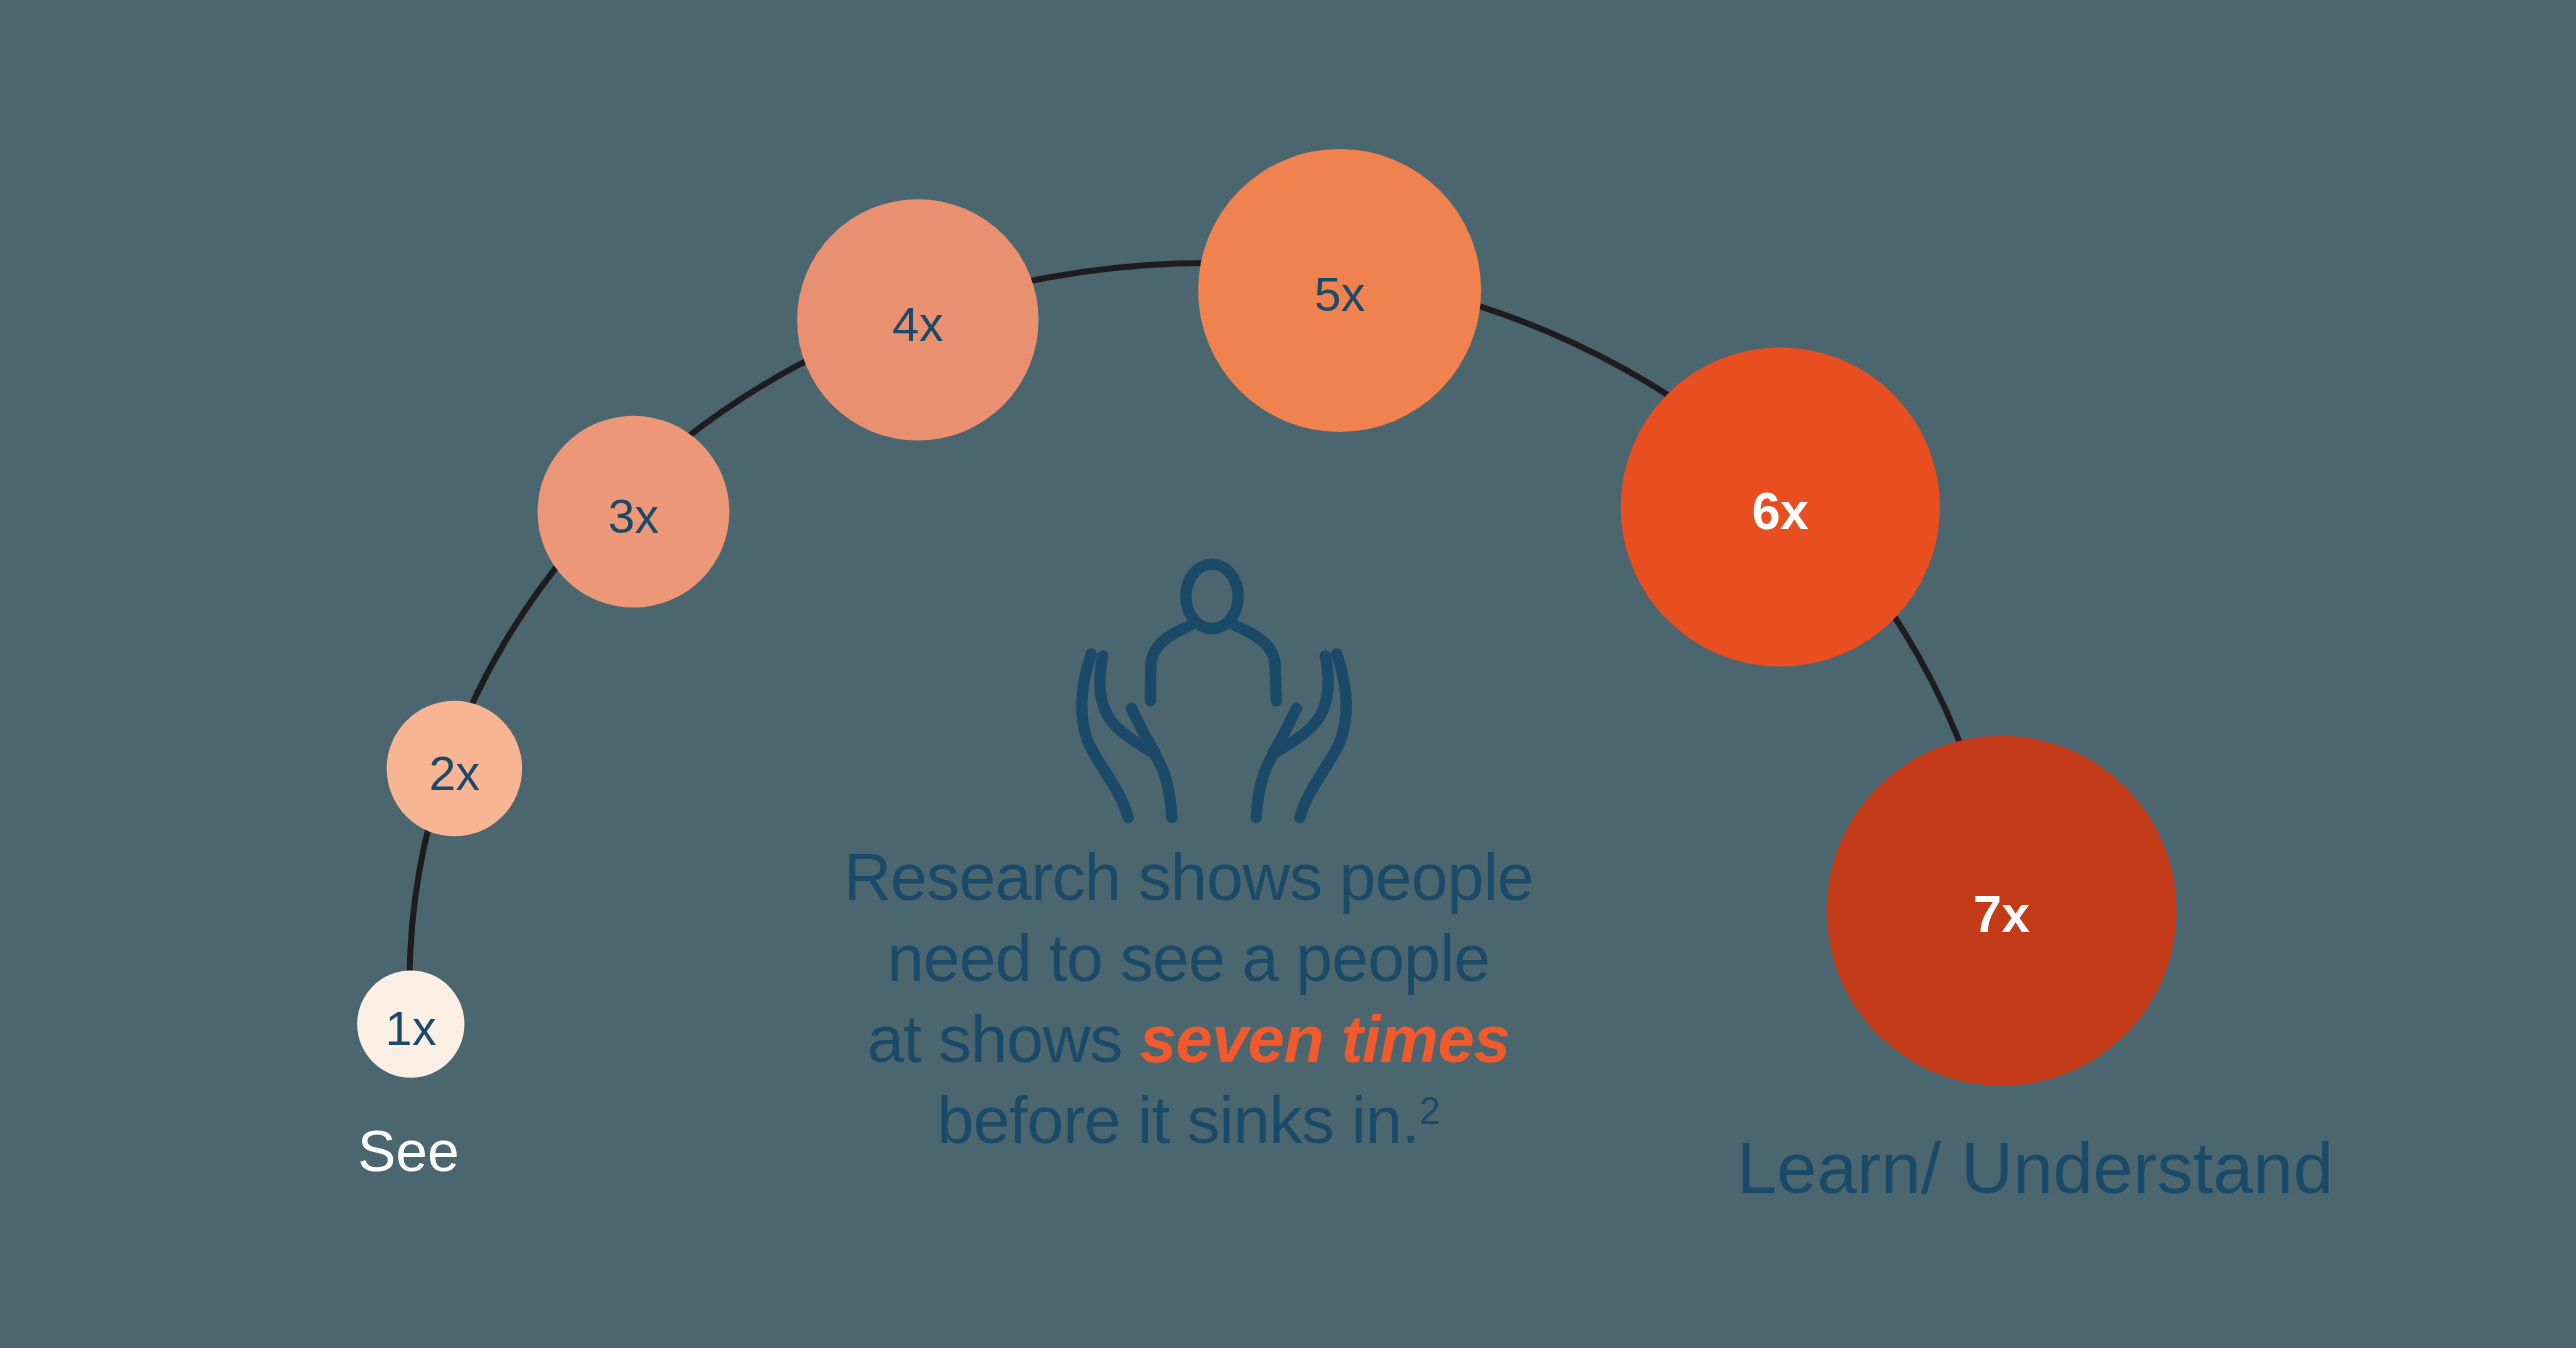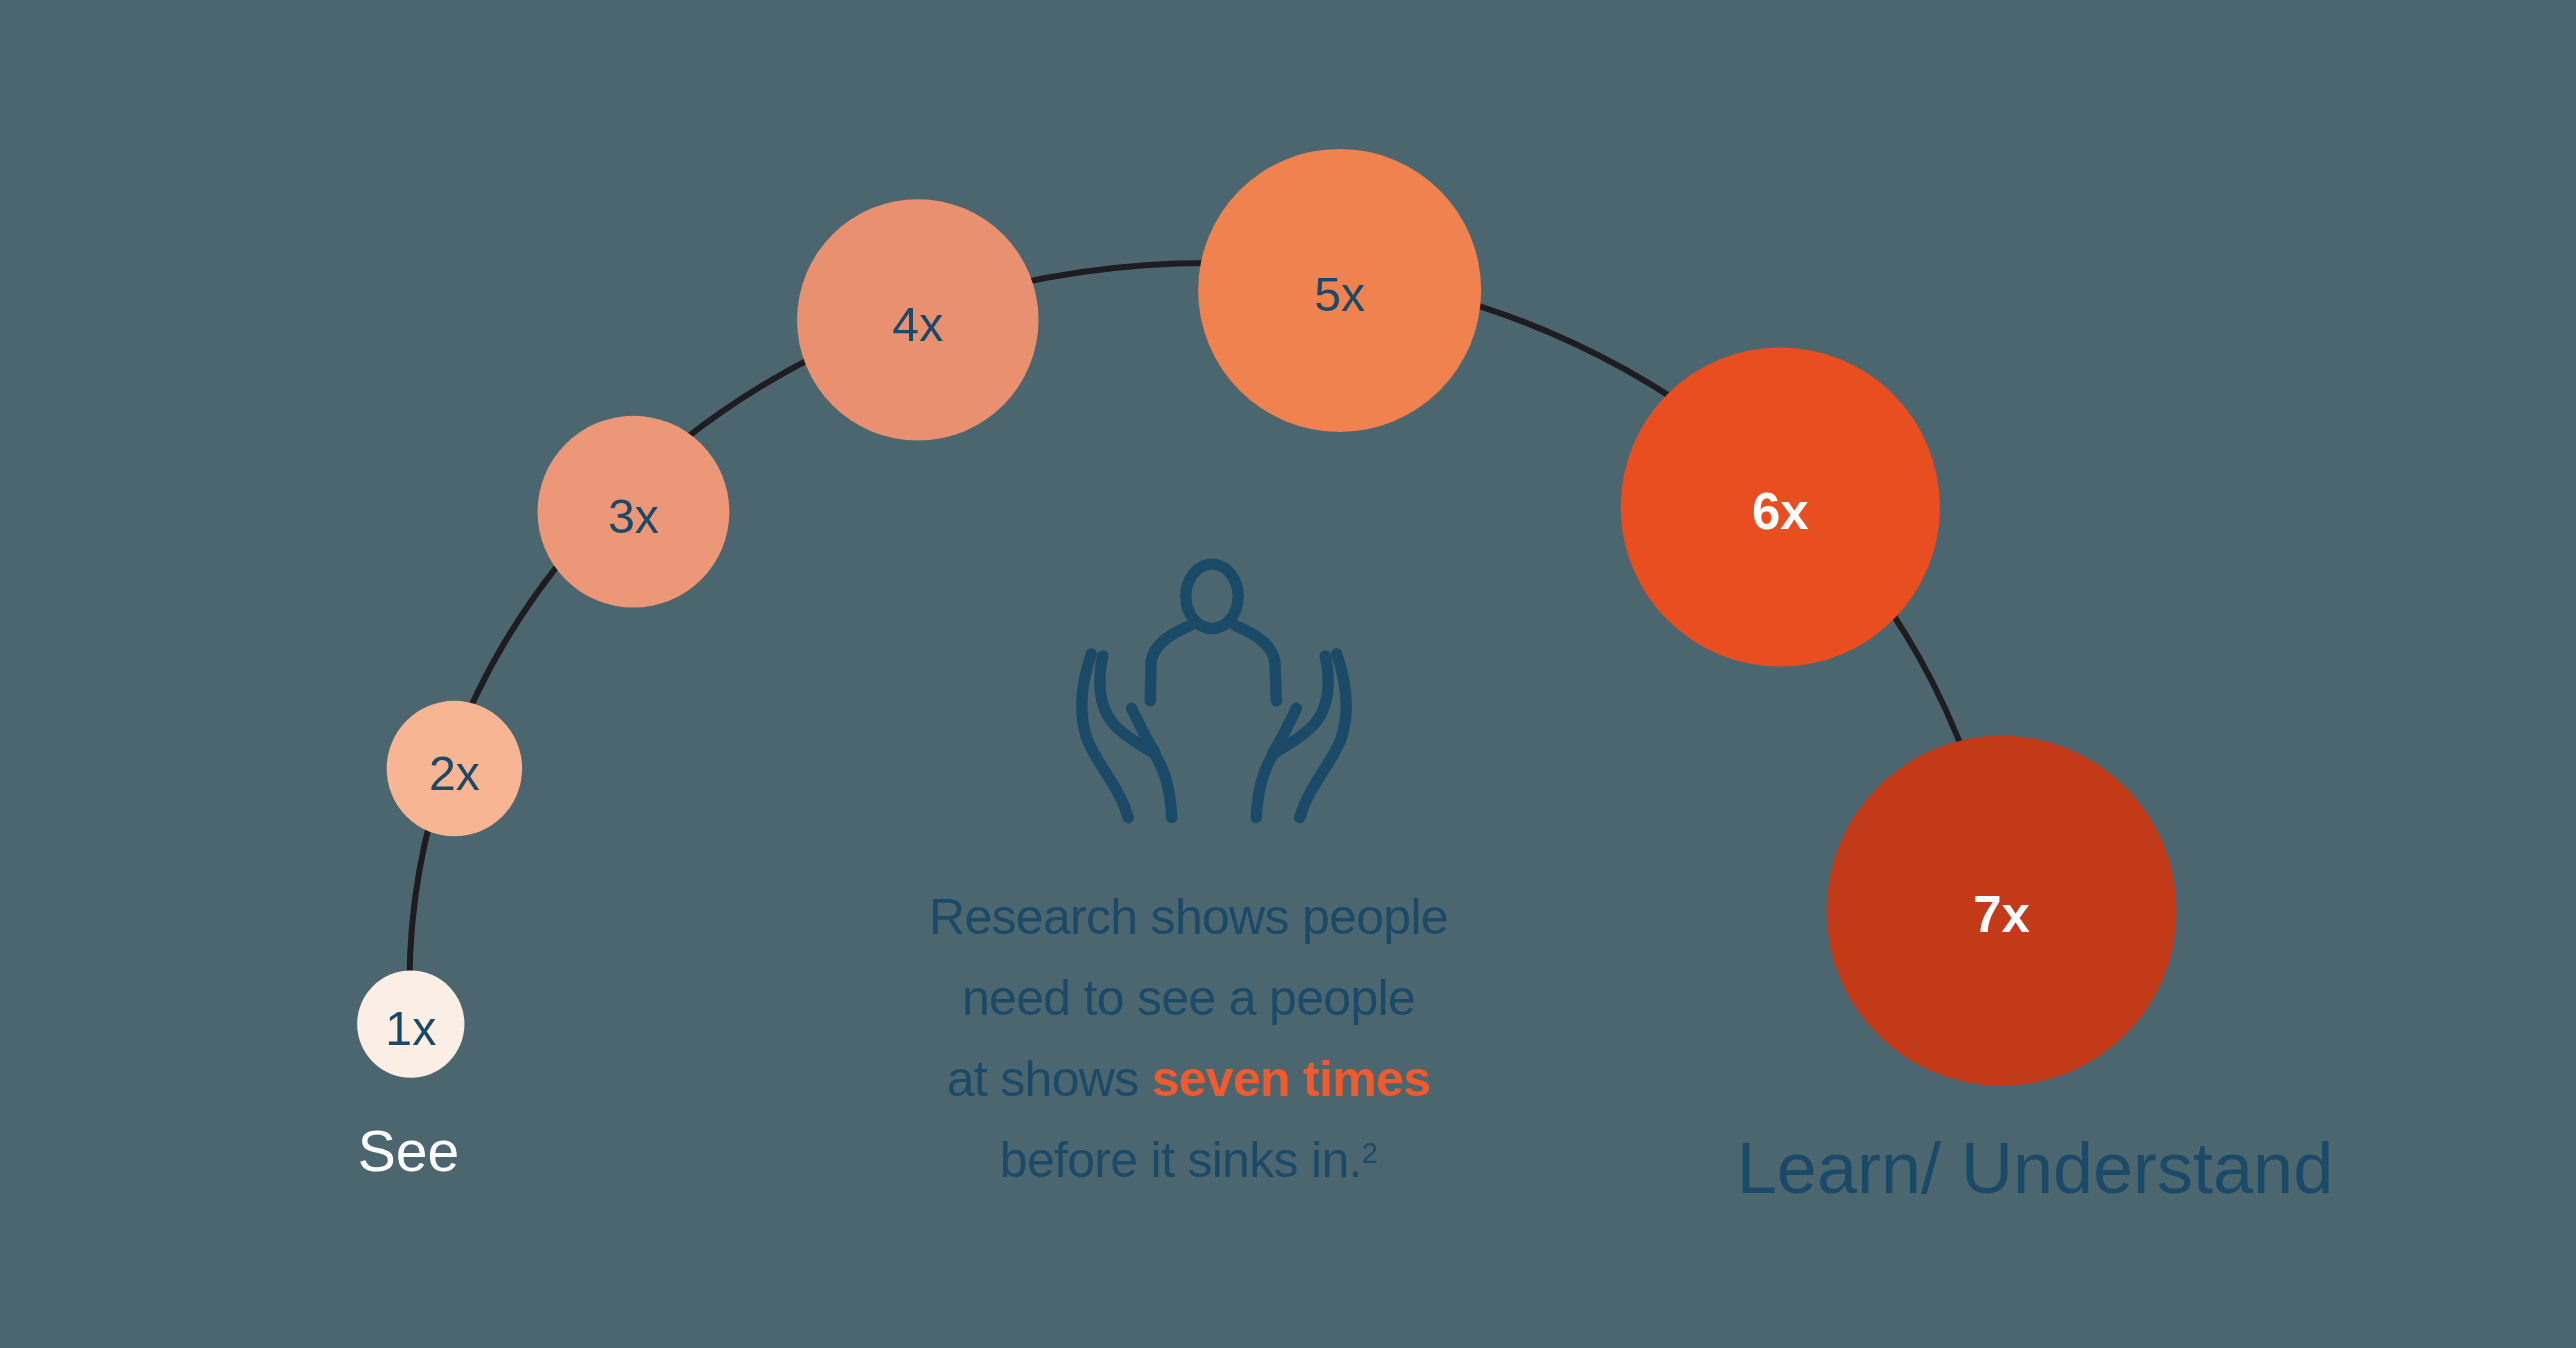--- a/index.html
+++ b/index.html
@@ -34,26 +34,25 @@
     font-size: 57px; line-height: 64px;
   }
   .stage-label.learn {
     left: 1733px; top: 1130px; width: 604px;
     font-size: 72px; line-height: 77px;
   }
   .message {
     position: absolute;
     left: 719px; top: 837px; width: 939px;
     text-align: center;
-    font-size: 50px;
+    font-size: 66px;
     line-height: 81px;
     letter-spacing: -0.7px;
-    margin-top: 40px;
   }
-  .message .accent { font-weight: 700; }
+  .message .accent { font-weight: 700; font-style: italic; }
   .message .sup {
     font-size: 0.58em;
     position: relative;
     top: -0.5em;
   }
   .icon-wrap {
     position: absolute;
     left: 1053px; top: 540px;
     width: 322px; height: 295px;
   }

